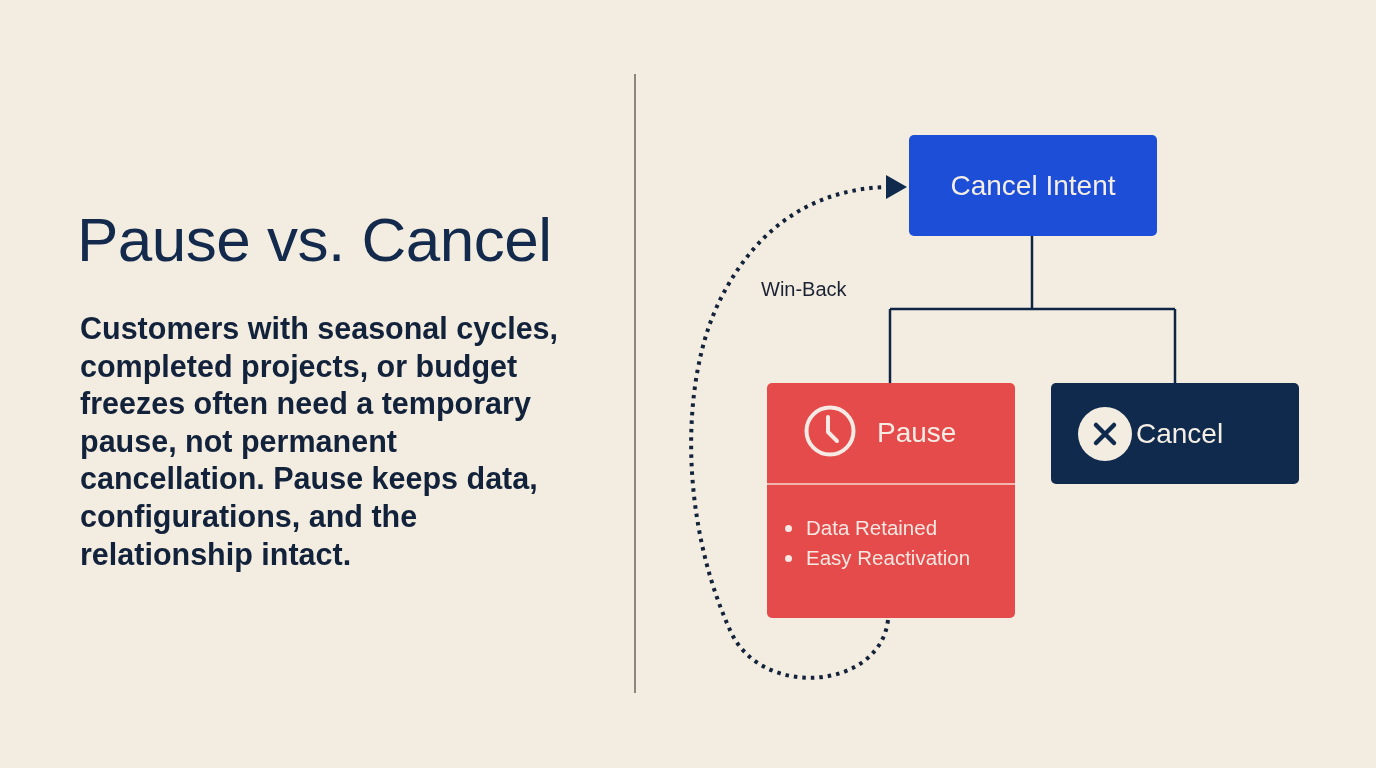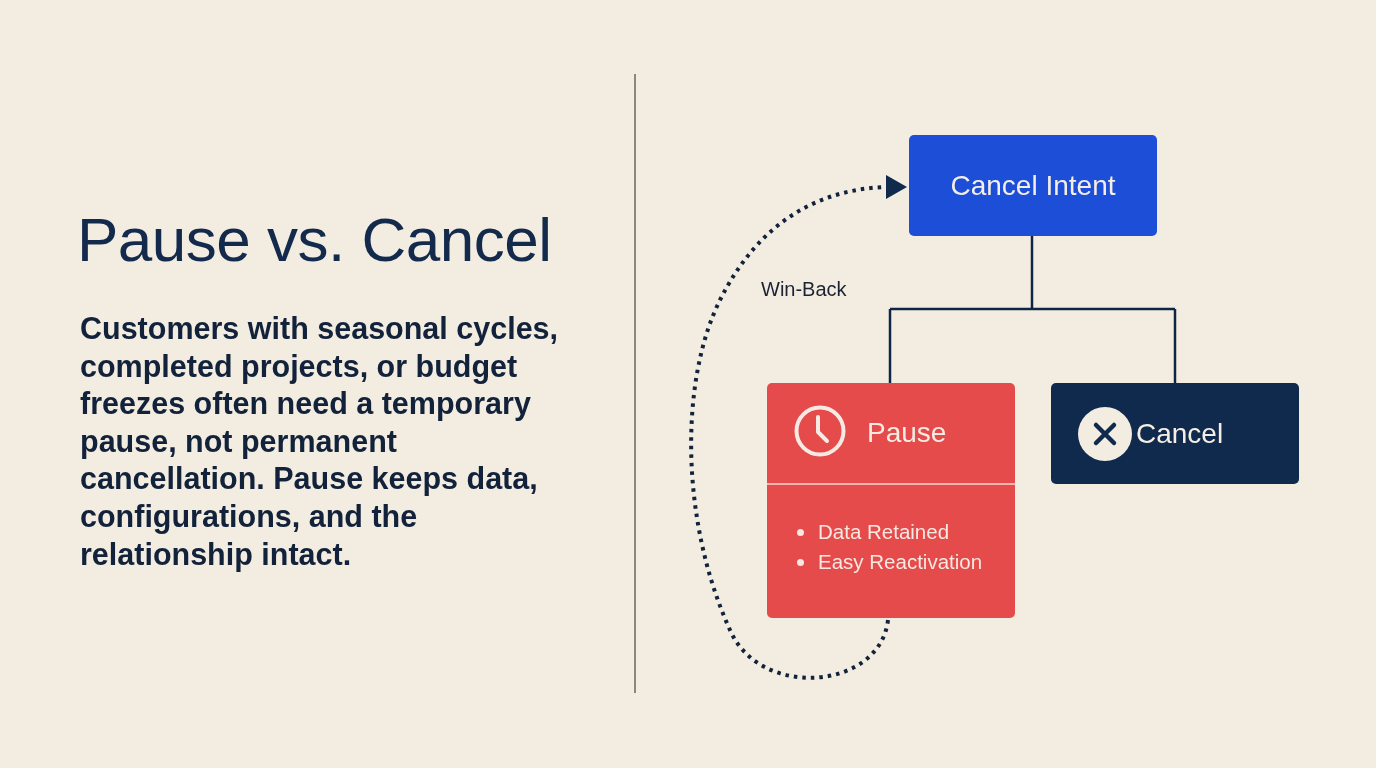--- a/index.html
+++ b/index.html
@@ -67,33 +67,33 @@
       left: 767px;
       top: 383px;
       width: 248px;
       height: 235px;
       background: #e54b4b;
     }
     .pause-head {
       height: 102px;
       display: flex;
       align-items: center;
-      padding-left: 26px;
+      padding-left: 36px;
       box-sizing: border-box;
       border-bottom: 2px solid #f2b5ae;
     }
     .pause-head .label {
       font-size: 28px;
       margin-left: 20px;
       color: #f6ece4;
     }
     .pause-list {
       list-style: none;
-      margin: 12px;
-      padding: 20px 0 0 18px;
+      margin: 0;
+      padding: 28px 0 0 18px;
     }
     .pause-list li {
       font-size: 20.5px;
       line-height: 30px;
       color: #f6e8e2;
       display: flex;
       align-items: center;
     }
     .pause-list li .dot {
       width: 7px;

